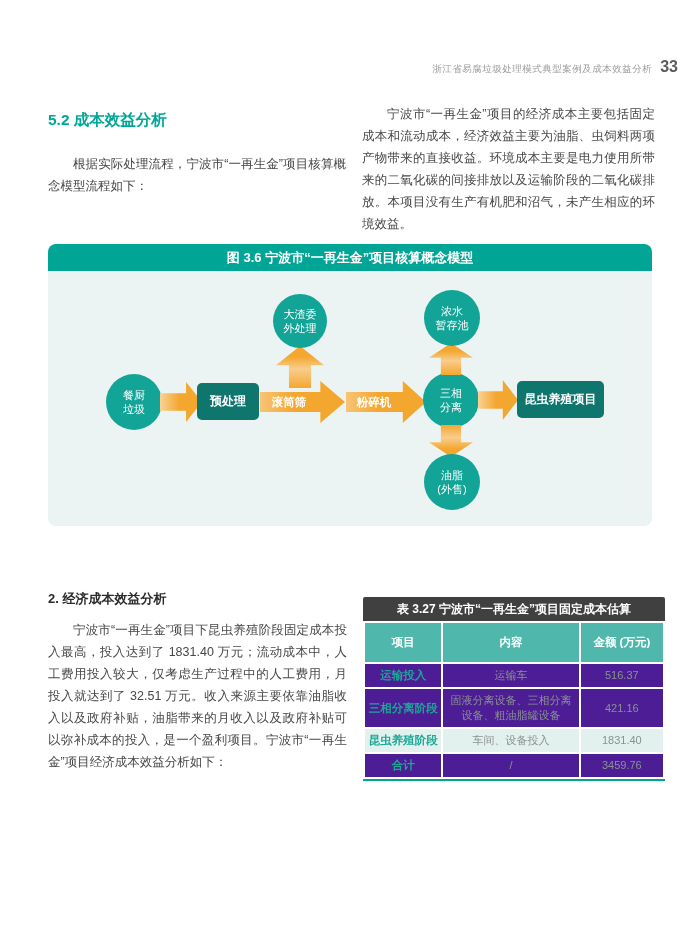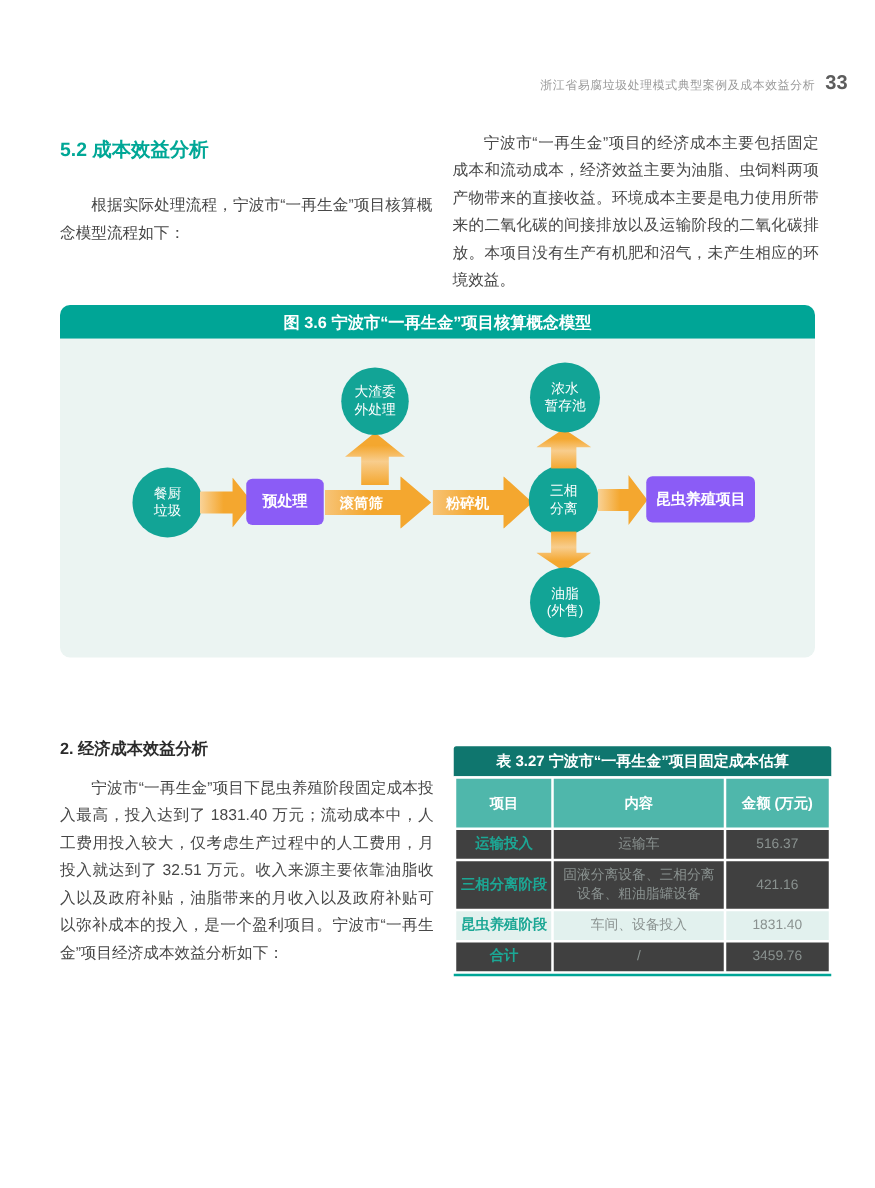--- a/index.html
+++ b/index.html
@@ -48,21 +48,21 @@
     border-radius: 0 0 8px 8px; overflow: hidden;
   }
 
   .node-circle {
     position: absolute; width: 56px; height: 56px; border-radius: 50%;
     background: #12a496; color: #fff; font-weight: normal; font-size: 11px;
     line-height: 14px; display: flex; align-items: center; justify-content: center;
     text-align: center; white-space: pre-line;
   }
   .node-rect {
-    position: absolute; background: #8b5cf6; border-radius: 5px;
+    position: absolute; background: #0f766e; border-radius: 5px;
     color: #fff; font-weight: bold; font-size: 12px;
     display: flex; align-items: center; justify-content: center; text-align: center;
   }
 
   .arrow { position: absolute; }
   .arrow-right {
     background: linear-gradient(90deg, #f9d398 0%, #f4a72f 45%);
     clip-path: polygon(0 28%, 62% 28%, 62% 0, 100% 50%, 62% 100%, 62% 72%, 0 72%);
   }
   .arrow-right-long {
@@ -78,35 +78,35 @@
     clip-path: polygon(27% 0, 73% 0, 73% 54%, 100% 54%, 50% 100%, 0 54%, 27% 54%);
   }
   .arrow-label {
     position: absolute; color: #ffffff; font-weight: bold; font-size: 11.5px;
     width: 100%; text-align: center; z-index: 2;
   }
 
   
   .cost-table-wrap { position: absolute; left: 363px; top: 597px; width: 302px; }
   .ct-title {
-    height: 24px; background: #0f766e; border-radius: 2px 2px 0 0;
+    height: 24px; background: #404040; border-radius: 2px 2px 0 0;
     color: #fff; font-size: 12px; font-weight: bold;
     display: flex; align-items: center; justify-content: center;
   }
   table.ct {
     width: 100%; border-collapse: separate; border-spacing: 2px;
     background: #ffffff; table-layout: fixed;
   }
   table.ct th {
     background: #4fb7ab; color: #ffffff; font-size: 11.5px; font-weight: bold;
     height: 21px; text-align: center; padding: 12px 2px;
   }
   table.ct td {
     font-size: 11px; text-align: center; padding: 4px 3px; line-height: 15px;
-    color: #8a9290; background: #404040;
+    color: #8a9290; background: #4c1d95;
   }
   table.ct tr.alt td { background: #e2f1ee; }
   table.ct td.item { color: #1ca795; font-weight: bold; font-size: 11.5px; }
   .ct-bottom-line { height: 2px; background: #00a596; margin-top: 0px; }
   .ct-col1 { width: 26%; } .ct-col2 { width: 46%; } .ct-col3 { width: 28%; }
 </style>
 </head>
 <body>
 
 <div class="page-header">

